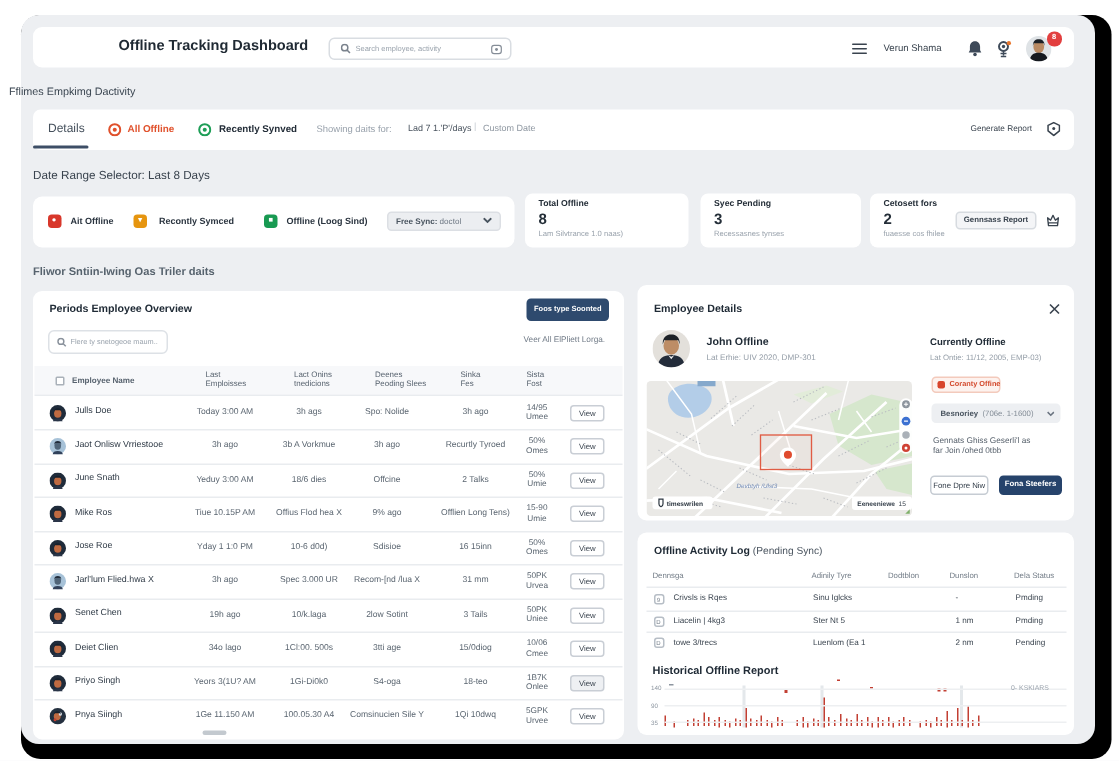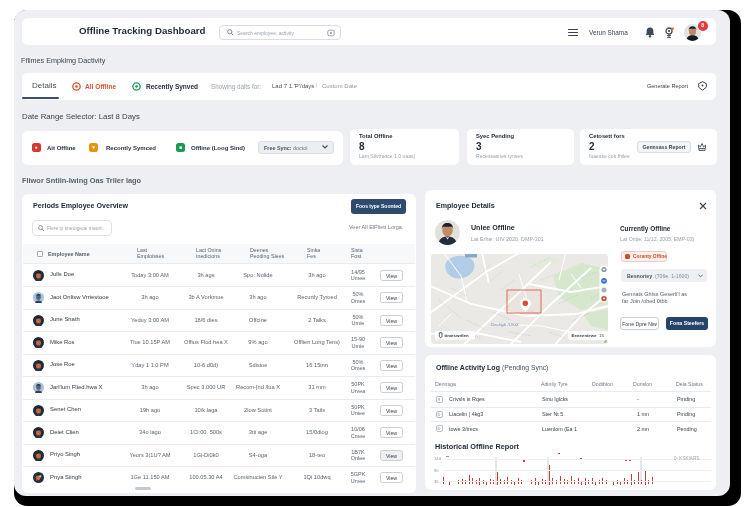--- a/index.html
+++ b/index.html
@@ -50,21 +50,21 @@
         </clipPath>
       </defs>
 <g clip-path="url(#avh)">
         <rect width="17" height="17" fill="#dfe3e6"></rect>
 <ellipse cx="8.5" cy="7.2" rx="3.6" ry="4.2" fill="#b98a63"></ellipse>
 <path d="M4.6 6.6 C4.6 3.4 6.2 2.2 8.5 2.2 C10.8 2.2 12.4 3.4 12.4 6.6 L11.8 4.8 L5.2 4.8 Z" fill="#1c2026"></path>
 <path d="M2.5 17 C2.5 12.8 5 11.2 8.5 11.2 C12 11.2 14.5 12.8 14.5 17 Z" fill="#15191f"></path>
       </g>
     </svg>
 <div class="abs" style="left:698px;top:21px;width:9.5px;height:9.5px;border-radius:50%;background:#e23e3e;color:#fff;font-size:5px;text-align:center;line-height:9.5px;font-weight:bold;">8</div>
-<div class="abs" style="left:21px;top:56px;font-size:7.2px;color:#3a4550;">Fflimes Empkimg Dactivity</div>
+<div class="abs" style="left:6px;top:56px;font-size:7.2px;color:#3a4550;">Fflimes Empkimg Dactivity</div>
 <div class="abs wcard" style="left:22px;top:73px;width:694px;height:27px;border-radius:5px;"></div>
 <div class="abs" style="left:32px;top:81px;font-size:8px;color:#45505c;">Details</div>
 <div class="abs" style="left:22px;top:96.5px;width:37px;height:2.4px;background:#3d4e66;border-radius:2px;"></div>
 <svg class="abs" style="left:72px;top:81.5px;" width="9" height="9" viewBox="0 0 10 10">
       <circle cx="5" cy="5" r="4.1" fill="none" stroke="#e0512c" stroke-width="1.5"></circle>
       <circle cx="5" cy="5" r="1.5" fill="#e0512c"></circle>
     </svg>
 <div class="abs" style="left:85px;top:82.5px;font-size:6.6px;font-weight:bold;color:#e0512c;">All Offline</div>
 <svg class="abs" style="left:131.5px;top:81.5px;" width="9" height="9" viewBox="0 0 10 10">
       <circle cx="5" cy="5" r="4.1" fill="none" stroke="#1e9e57" stroke-width="1.5"></circle>
@@ -102,21 +102,21 @@
     <div class="abs" style="left:476px;top:140.5px;font-size:10px;font-weight:bold;color:#242e38;">3</div>
     <div class="abs" style="left:476px;top:153px;font-size:5.1px;color:#9aa3ad;">Recessasnes tynses</div>
 <div class="abs wcard" style="left:580px;top:129px;width:137px;height:36px;border-radius:5px;"></div>
     <div class="abs" style="left:589px;top:133px;font-size:5.8px;font-weight:bold;color:#242e38;">Cetosett fors</div>
     <div class="abs" style="left:589px;top:140.5px;font-size:10px;font-weight:bold;color:#242e38;">2</div>
     <div class="abs" style="left:589px;top:153px;font-size:5.1px;color:#9aa3ad;">fuaesse cos fhilee</div>
 <div class="abs" style="left:637px;top:140.5px;width:54px;height:12px;background:#f4f5f7;border:1px solid #d7dbe0;border-radius:3px;font-size:5.2px;font-weight:bold;color:#39434e;text-align:center;line-height:11px;">Gennsass Report</div>
 <svg class="abs" style="left:697px;top:141.5px;" width="10" height="10" viewBox="0 0 10 10">
       <path d="M1.4 3.2 L2 8.4 L8 8.4 L8.6 3.2 L6.6 4.8 L5 1.6 L3.4 4.8 Z M2.2 6.6 L7.8 6.6" fill="none" stroke="#39434e" stroke-width="0.9" stroke-linejoin="round"></path>
     </svg>
-<div class="abs" style="left:22px;top:176px;font-size:7.4px;font-weight:bold;color:#57636e;">Fliwor Sntiin-Iwing Oas Triler lago</div>
+<div class="abs" style="left:22px;top:176px;font-size:7.4px;font-weight:bold;color:#57636e;">Fliwor Sntiin-Iwing Oas Triler daits</div>
     <div class="abs wcard" style="left:22px;top:194px;width:394px;height:299px;"></div>
 <div class="abs" style="left:33px;top:202px;font-size:7.1px;font-weight:bold;color:#202b36;">Periods Employee Overview</div>
 <div class="abs nvbtn" style="left:351px;top:199px;width:55px;height:15px;font-size:5px;line-height:15px;font-weight:bold;">Foos type Soonted</div>
 <div class="abs" style="left:32px;top:220px;width:80px;height:16px;border:1px solid #dde1e6;border-radius:4px;background:#fff;"></div>
 <svg class="abs" style="left:38px;top:225px;" width="6.5" height="6.5" viewBox="0 0 10 10">
       <circle cx="4" cy="4" r="3" fill="none" stroke="#8a929c" stroke-width="1.5"></circle>
       <line x1="6.3" y1="6.3" x2="9" y2="9" stroke="#8a929c" stroke-width="1.5"></line>
     </svg>
 <div class="abs" style="left:47px;top:226px;font-size:4.9px;color:#9aa3ad;">Flere ty snetogeoe maum..</div>
 <div class="abs" style="left:349px;top:224px;font-size:5.5px;color:#717b87;">Veer All ElPliett Lorga.</div>
@@ -282,21 +282,21 @@
         </clipPath>
       </defs>
 <g clip-path="url(#avj)">
         <rect width="25" height="25" fill="#e3e0db"></rect>
 <ellipse cx="12.5" cy="10.5" rx="5.2" ry="6" fill="#bd8d66"></ellipse>
 <path d="M6.8 9.6 C6.8 4.6 9.2 3 12.5 3 C15.8 3 18.2 4.6 18.2 9.6 L17.2 6.8 L7.8 6.8 Z" fill="#1d2127"></path>
 <path d="M3.5 25 C3.5 18.8 7.5 16.6 12.5 16.6 C17.5 16.6 21.5 18.8 21.5 25 Z" fill="#232c3a"></path>
 <path d="M10.5 16.8 L12.5 19.5 L14.5 16.8 L12.5 17.8 Z" fill="#f2f2f2"></path>
       </g>
     </svg>
-<div class="abs" style="left:471px;top:224px;font-size:7.1px;font-weight:bold;color:#202b36;">Uniee Offline</div>
+<div class="abs" style="left:471px;top:224px;font-size:7.1px;font-weight:bold;color:#202b36;">John Offline</div>
 <div class="abs" style="left:471px;top:235.5px;font-size:5.4px;color:#959ea8;">Lat Erhie: UIV 2020, DMP-301</div>
 <div class="abs" style="left:620px;top:224.5px;font-size:6.4px;font-weight:bold;color:#202b36;">Currently Offline</div>
 <div class="abs" style="left:620px;top:235.5px;font-size:5.2px;color:#959ea8;">Lat Ontie: 11/12, 2005, EMP-03)</div>
 <div class="abs" style="left:620.5px;top:251px;width:46px;height:11px;background:#fdf2ee;border:1px solid #f3cabc;border-radius:3px;"></div>
 <div class="abs" style="left:625px;top:253.5px;width:5px;height:5px;background:#d8452c;border-radius:1.5px;"></div>
 <div class="abs" style="left:633px;top:253.8px;font-size:4.9px;font-weight:bold;color:#d3492c;">Coranty Offine</div>
 <div class="abs" style="left:621px;top:269px;width:86px;height:12.5px;background:#edeff2;border-radius:3px;"></div>
 <div class="abs" style="left:627px;top:272.5px;font-size:5.2px;color:#4a5560;"><b>Besnoriey</b>&nbsp; <span style="color:#848d97">(706e. 1-1600)</span></div>
 <svg class="abs" style="left:698px;top:273.5px;" width="5" height="4" viewBox="0 0 6 4">
       <path d="M0.5 0.5 L3 3 L5.5 0.5" fill="none" stroke="#6a7480" stroke-width="1.2"></path>

